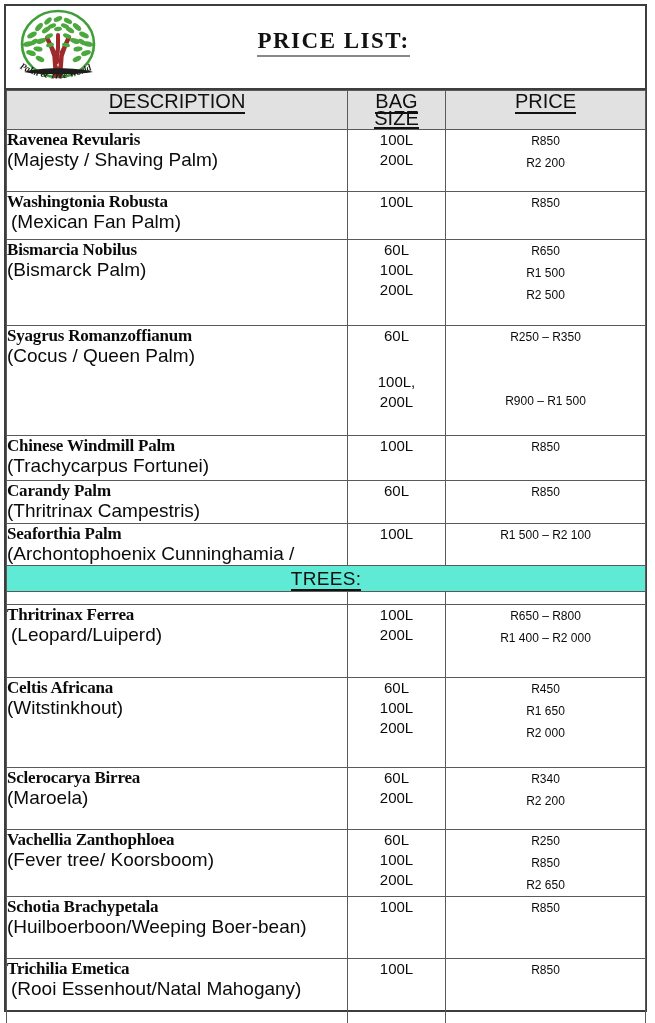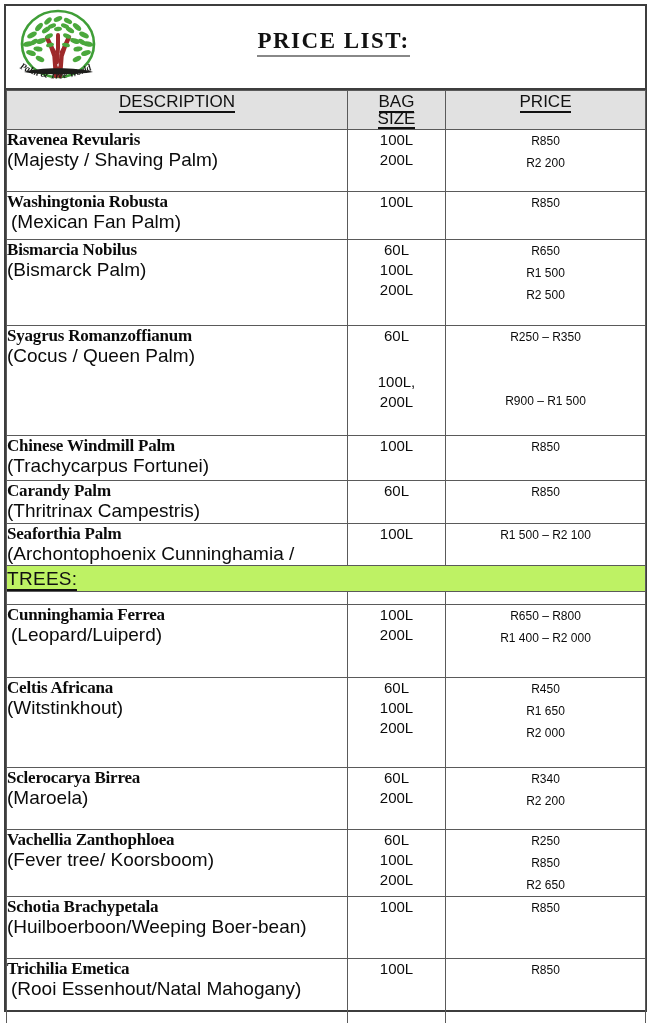--- a/index.html
+++ b/index.html
@@ -86,21 +86,21 @@
 
   
   tr.head td {
     background: #e1e1e1;
     height: 34px;
     text-align: center;
     vertical-align: top;
   }
   .head-label {
     display: inline-block;
-    font-size: 17px;
+    font-size: 20px;
     font-weight: normal;
     color: #111;
     line-height: 17px;
     padding-top: 2px;
   }
   .head-label u { text-decoration: none; border-bottom: 2px solid #111; }
   .head-label .l2 { display: block; border-bottom: 2px solid #111; }
 
   
   td.desc {
@@ -136,23 +136,23 @@
     display: block;
     line-height: 20px;
     white-space: nowrap;
   }
   td.bag { padding-top: 2px; }
   td.price { padding-top: 2px; font-size: 12px; }
   td.price .v { line-height: 22px; }
 
   
   tr.section td {
-    background: #bef264;
+    background: #5eead4;
     height: 26px;
-    text-align: left;
+    text-align: center;
     vertical-align: middle;
   }
   .section-label {
     font-size: 19px;
     color: #111;
     border-bottom: 2px solid #111;
     padding-bottom: 0px;
     letter-spacing: 0.3px;
   }
 
@@ -360,21 +360,21 @@
         </tr>
 
         <tr class="spacer">
           <td></td>
           <td></td>
           <td></td>
         </tr>
 
         <tr style="height:73px">
           <td class="desc">
-            <div class="sci">Cunninghamia Ferrea</div>
+            <div class="sci">Thritrinax Ferrea</div>
             <div class="common indent">(Leopard/Luiperd)</div>
           </td>
           <td class="bag">
             <span class="v">100L</span>
             <span class="v">200L</span>
           </td>
           <td class="price">
             <span class="v">R650 – R800</span>
             <span class="v">R1 400 – R2 000</span>
           </td>

